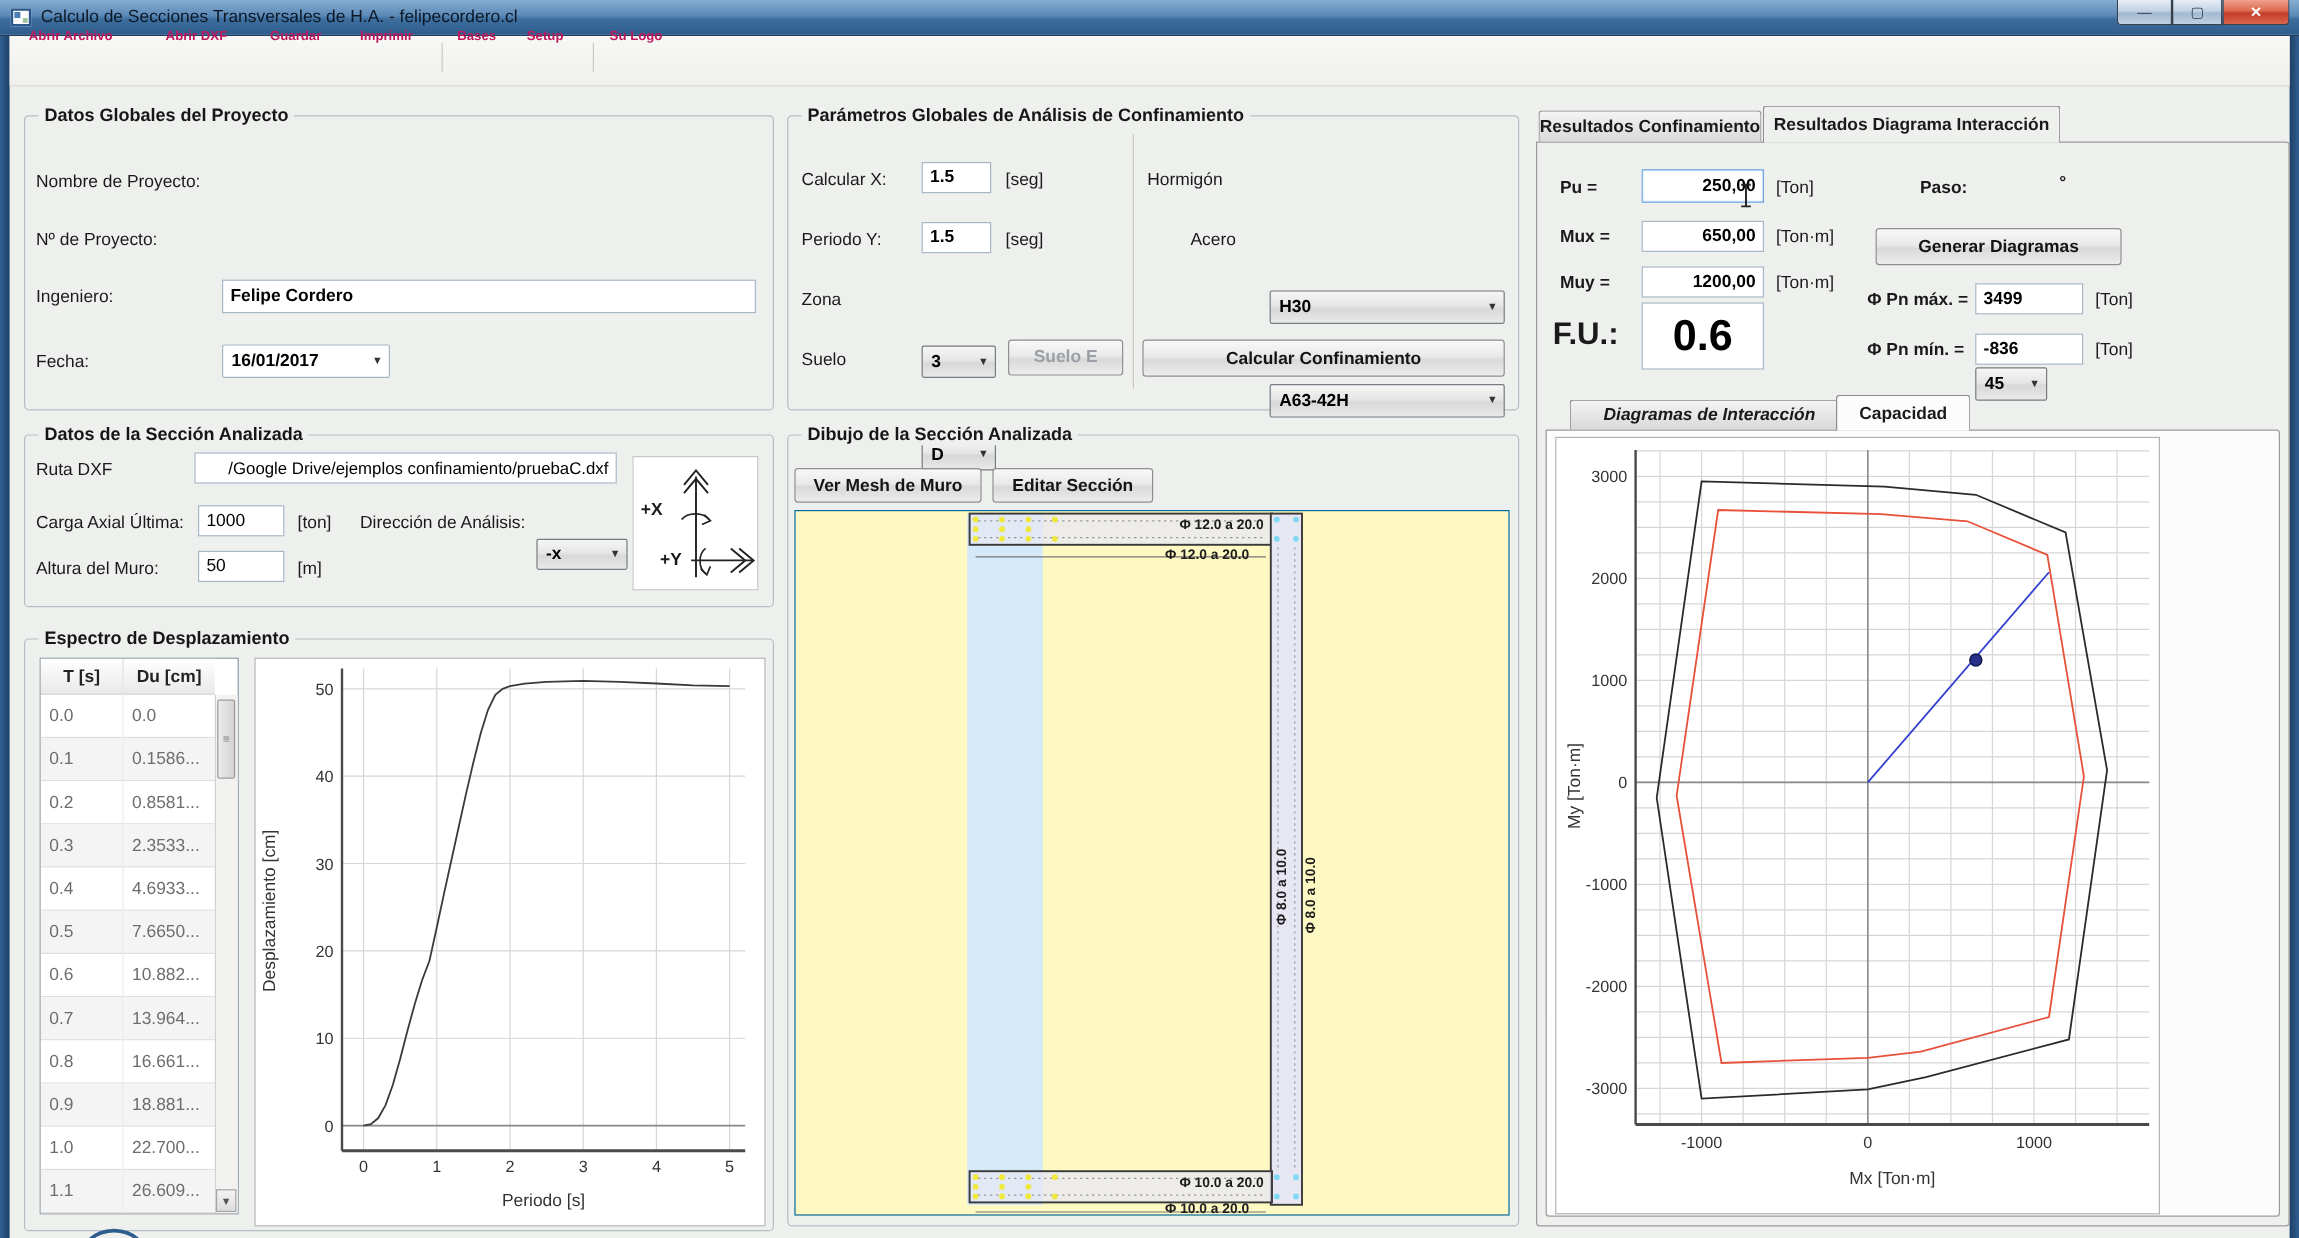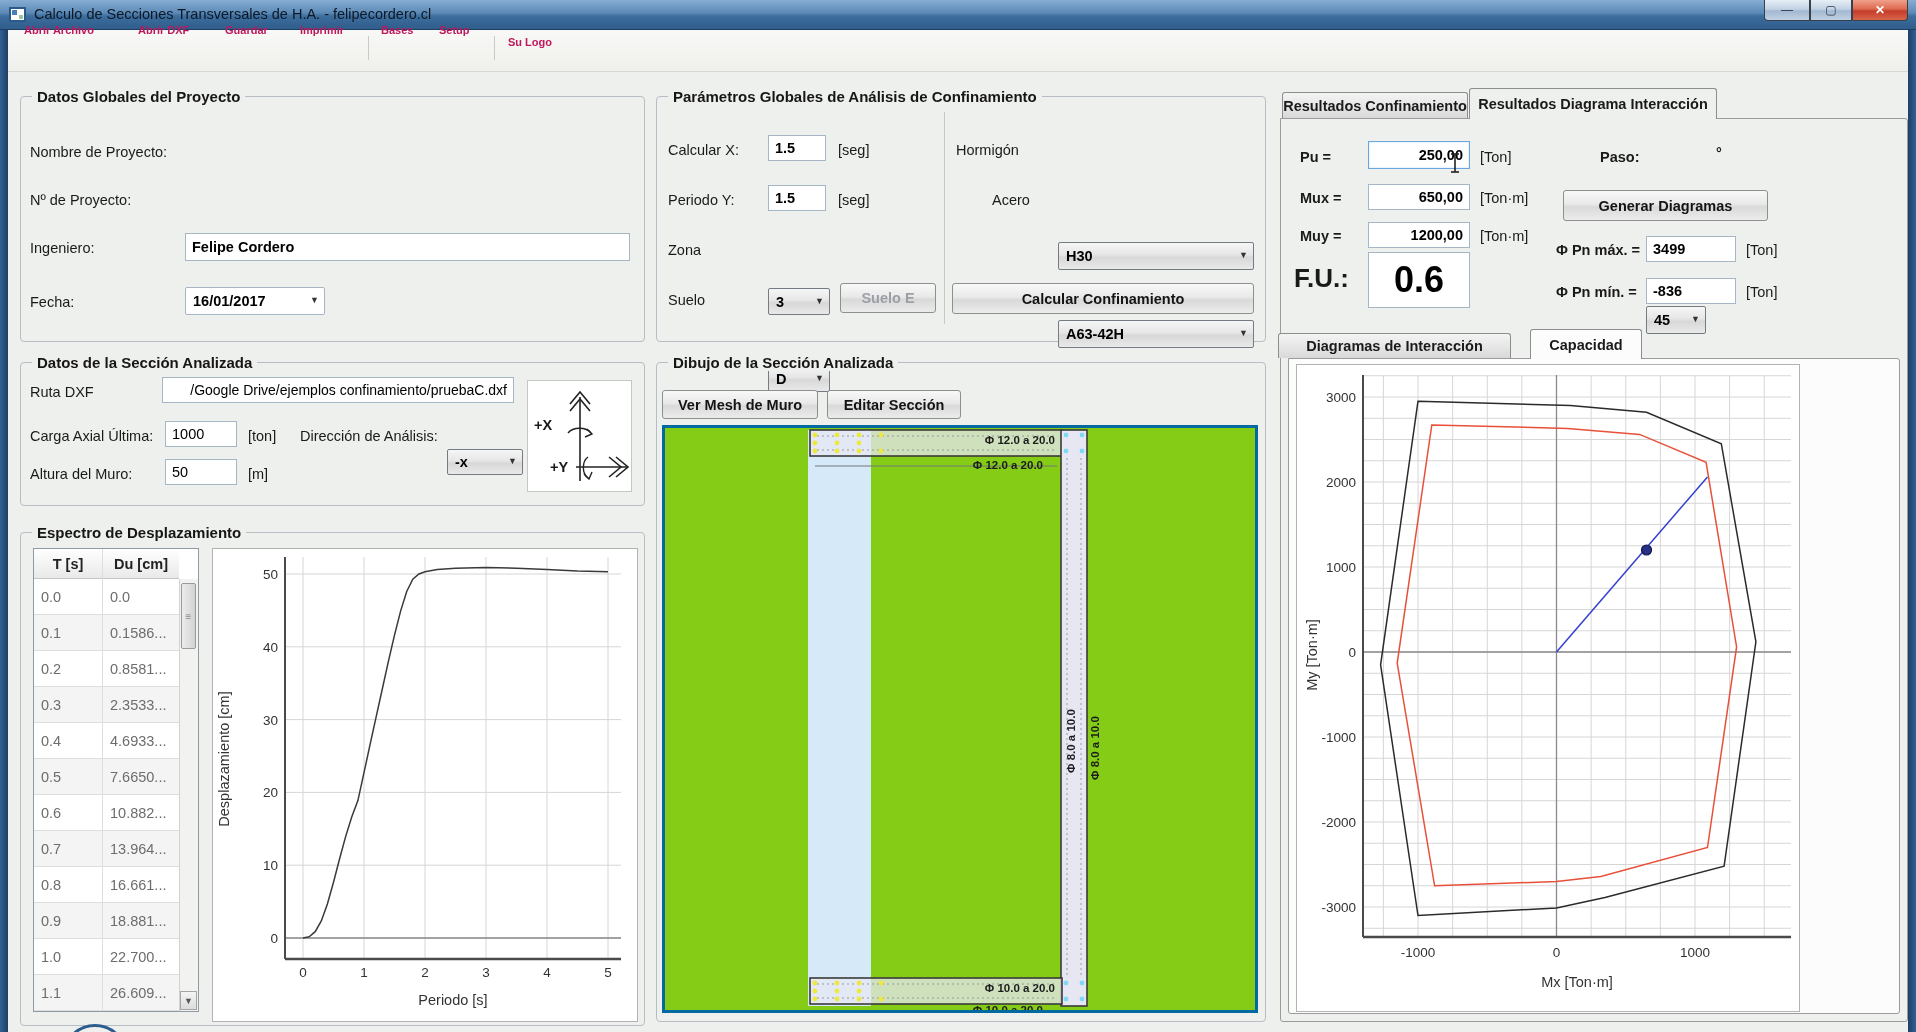--- a/index.html
+++ b/index.html
@@ -90,21 +90,21 @@
 
   <div class="abs menubar"></div>
   <span class="abs menu-item" style="left:24px;">Abrir Archivo</span>
   <span class="abs menu-item" style="left:138px;">Abrir DXF</span>
   <span class="abs menu-item" style="left:225px;">Guardar</span>
   <span class="abs menu-item" style="left:300px;">Imprimir</span>
   <div class="abs menu-sep" style="left:368px;"></div>
   <span class="abs menu-item" style="left:381px;">Bases</span>
   <span class="abs menu-item" style="left:439px;">Setup</span>
   <div class="abs menu-sep" style="left:494px;"></div>
-  <span class="abs menu-item" style="left:508px;margin-top:12px;">Su Logo</span>
+  <span class="abs menu-item" style="left:508px;">Su Logo</span>
 
   <div class="abs gb" style="left:20px;top:96px;width:625px;height:246px;"></div>
   <span class="abs gb-title" style="left:32px;top:88px;">Datos Globales del Proyecto</span>
   <span class="abs lbl" style="left:30px;top:144px;">Nombre de Proyecto:</span>
   <span class="abs lbl" style="left:30px;top:192px;">Nº de Proyecto:</span>
   <span class="abs lbl" style="left:30px;top:240px;">Ingeniero:</span>
   <div class="abs inp b" style="left:185px;top:233px;width:445px;height:28px;">Felipe Cordero</div>
   <span class="abs lbl" style="left:30px;top:294px;">Fecha:</span>
   <div class="abs combo white" style="left:185px;top:287px;width:140px;height:28px;">
     <span>16/01/2017</span>
@@ -244,21 +244,21 @@
     <span>A63-42H</span>
       <span class="arr">▼</span>
   </div>
   <div class="abs btn" style="left:952px;top:283px;width:302px;height:31px;">Calcular Confinamiento</div>
 
   <div class="abs gb" style="left:656px;top:362px;width:610px;height:660px;"></div>
   <span class="abs gb-title" style="left:668px;top:354px;">Dibujo de la Sección Analizada</span>
   <div class="abs btn" style="left:662px;top:390px;width:156px;height:29px;">Ver Mesh de Muro</div>
   <div class="abs btn" style="left:827px;top:390px;width:134px;height:29px;">Editar Sección</div>
 
-  <div class="abs" style="left:662px;top:425px;width:596px;height:588px;background:#84cc16;border:3px solid #0369a1;overflow:hidden;">
+  <div class="abs" style="left:662px;top:425px;width:596px;height:588px;background:#fef9c3;border:1px solid #0369a1;overflow:hidden;">
     <svg id="section-svg" width="594" height="586">
       <rect x="143" y="2" width="63" height="576" fill="#d6e9f8"></rect>
       <rect x="145" y="2" width="252" height="26" fill="#e7e7f4" fill-opacity="0.75" stroke="#3a3a3a" stroke-width="1.6"></rect>
       <line x1="152" y1="8" x2="392" y2="8" stroke="#999" stroke-width="1" stroke-dasharray="2,3"></line>
       <line x1="152" y1="22" x2="392" y2="22" stroke="#999" stroke-width="1" stroke-dasharray="2,3"></line>
       <line x1="150" y1="38" x2="392" y2="38" stroke="#777" stroke-width="1"></line>
       <rect x="396" y="2" width="26" height="576" fill="#e7e7f4" stroke="#3a3a3a" stroke-width="1.6"></rect>
       <line x1="402" y1="30" x2="402" y2="548" stroke="#999" stroke-width="1" stroke-dasharray="2,3"></line>
       <line x1="416" y1="30" x2="416" y2="548" stroke="#999" stroke-width="1" stroke-dasharray="2,3"></line>
       <rect x="145" y="550" width="252" height="26" fill="#e7e7f4" fill-opacity="0.75" stroke="#3a3a3a" stroke-width="1.6"></rect>
@@ -343,21 +343,21 @@
 
   <span class="abs lbl b" style="left:1556px;top:242px;">Φ Pn máx. =</span>
   <div class="abs inp b" style="left:1646px;top:236px;width:90px;height:26px;">3499</div>
   <span class="abs unit" style="left:1746px;top:242px;">[Ton]</span>
 
   <span class="abs lbl b" style="left:1556px;top:284px;">Φ Pn mín. =</span>
   <div class="abs inp b" style="left:1646px;top:278px;width:90px;height:26px;">-836</div>
   <span class="abs unit" style="left:1746px;top:284px;">[Ton]</span>
 
   <div class="abs panel" style="left:1288px;top:358px;width:612px;height:656px;background:#fcfcfc;"></div>
-  <div class="abs tab" style="left:1278px;top:333px;width:233px;height:25px;">Diagramas de Interacción</div>
+  <div class="abs tab" style="left:1308px;top:333px;width:233px;height:25px;font-style:italic;">Diagramas de Interacción</div>
   <div class="abs tab" style="left:1530px;top:329px;width:112px;height:30px;background:#fcfcfc;z-index:3;">Capacidad</div>
 
   <svg id="interaction-svg" class="abs chartbox" style="left:1296px;top:364px;" width="504" height="648">
       <line x1="86.37499999999997" y1="10" x2="86.37499999999997" y2="572" stroke="#d6d6d6" stroke-width="1"></line>
       <line x1="121" y1="10" x2="121" y2="572" stroke="#d6d6d6" stroke-width="1"></line>
       <line x1="155.625" y1="10" x2="155.625" y2="572" stroke="#d6d6d6" stroke-width="1"></line>
       <line x1="190.25" y1="10" x2="190.25" y2="572" stroke="#d6d6d6" stroke-width="1"></line>
       <line x1="224.875" y1="10" x2="224.875" y2="572" stroke="#d6d6d6" stroke-width="1"></line>
       <line x1="259.5" y1="10" x2="259.5" y2="572" stroke="#d6d6d6" stroke-width="1"></line>
       <line x1="294.125" y1="10" x2="294.125" y2="572" stroke="#d6d6d6" stroke-width="1"></line>

